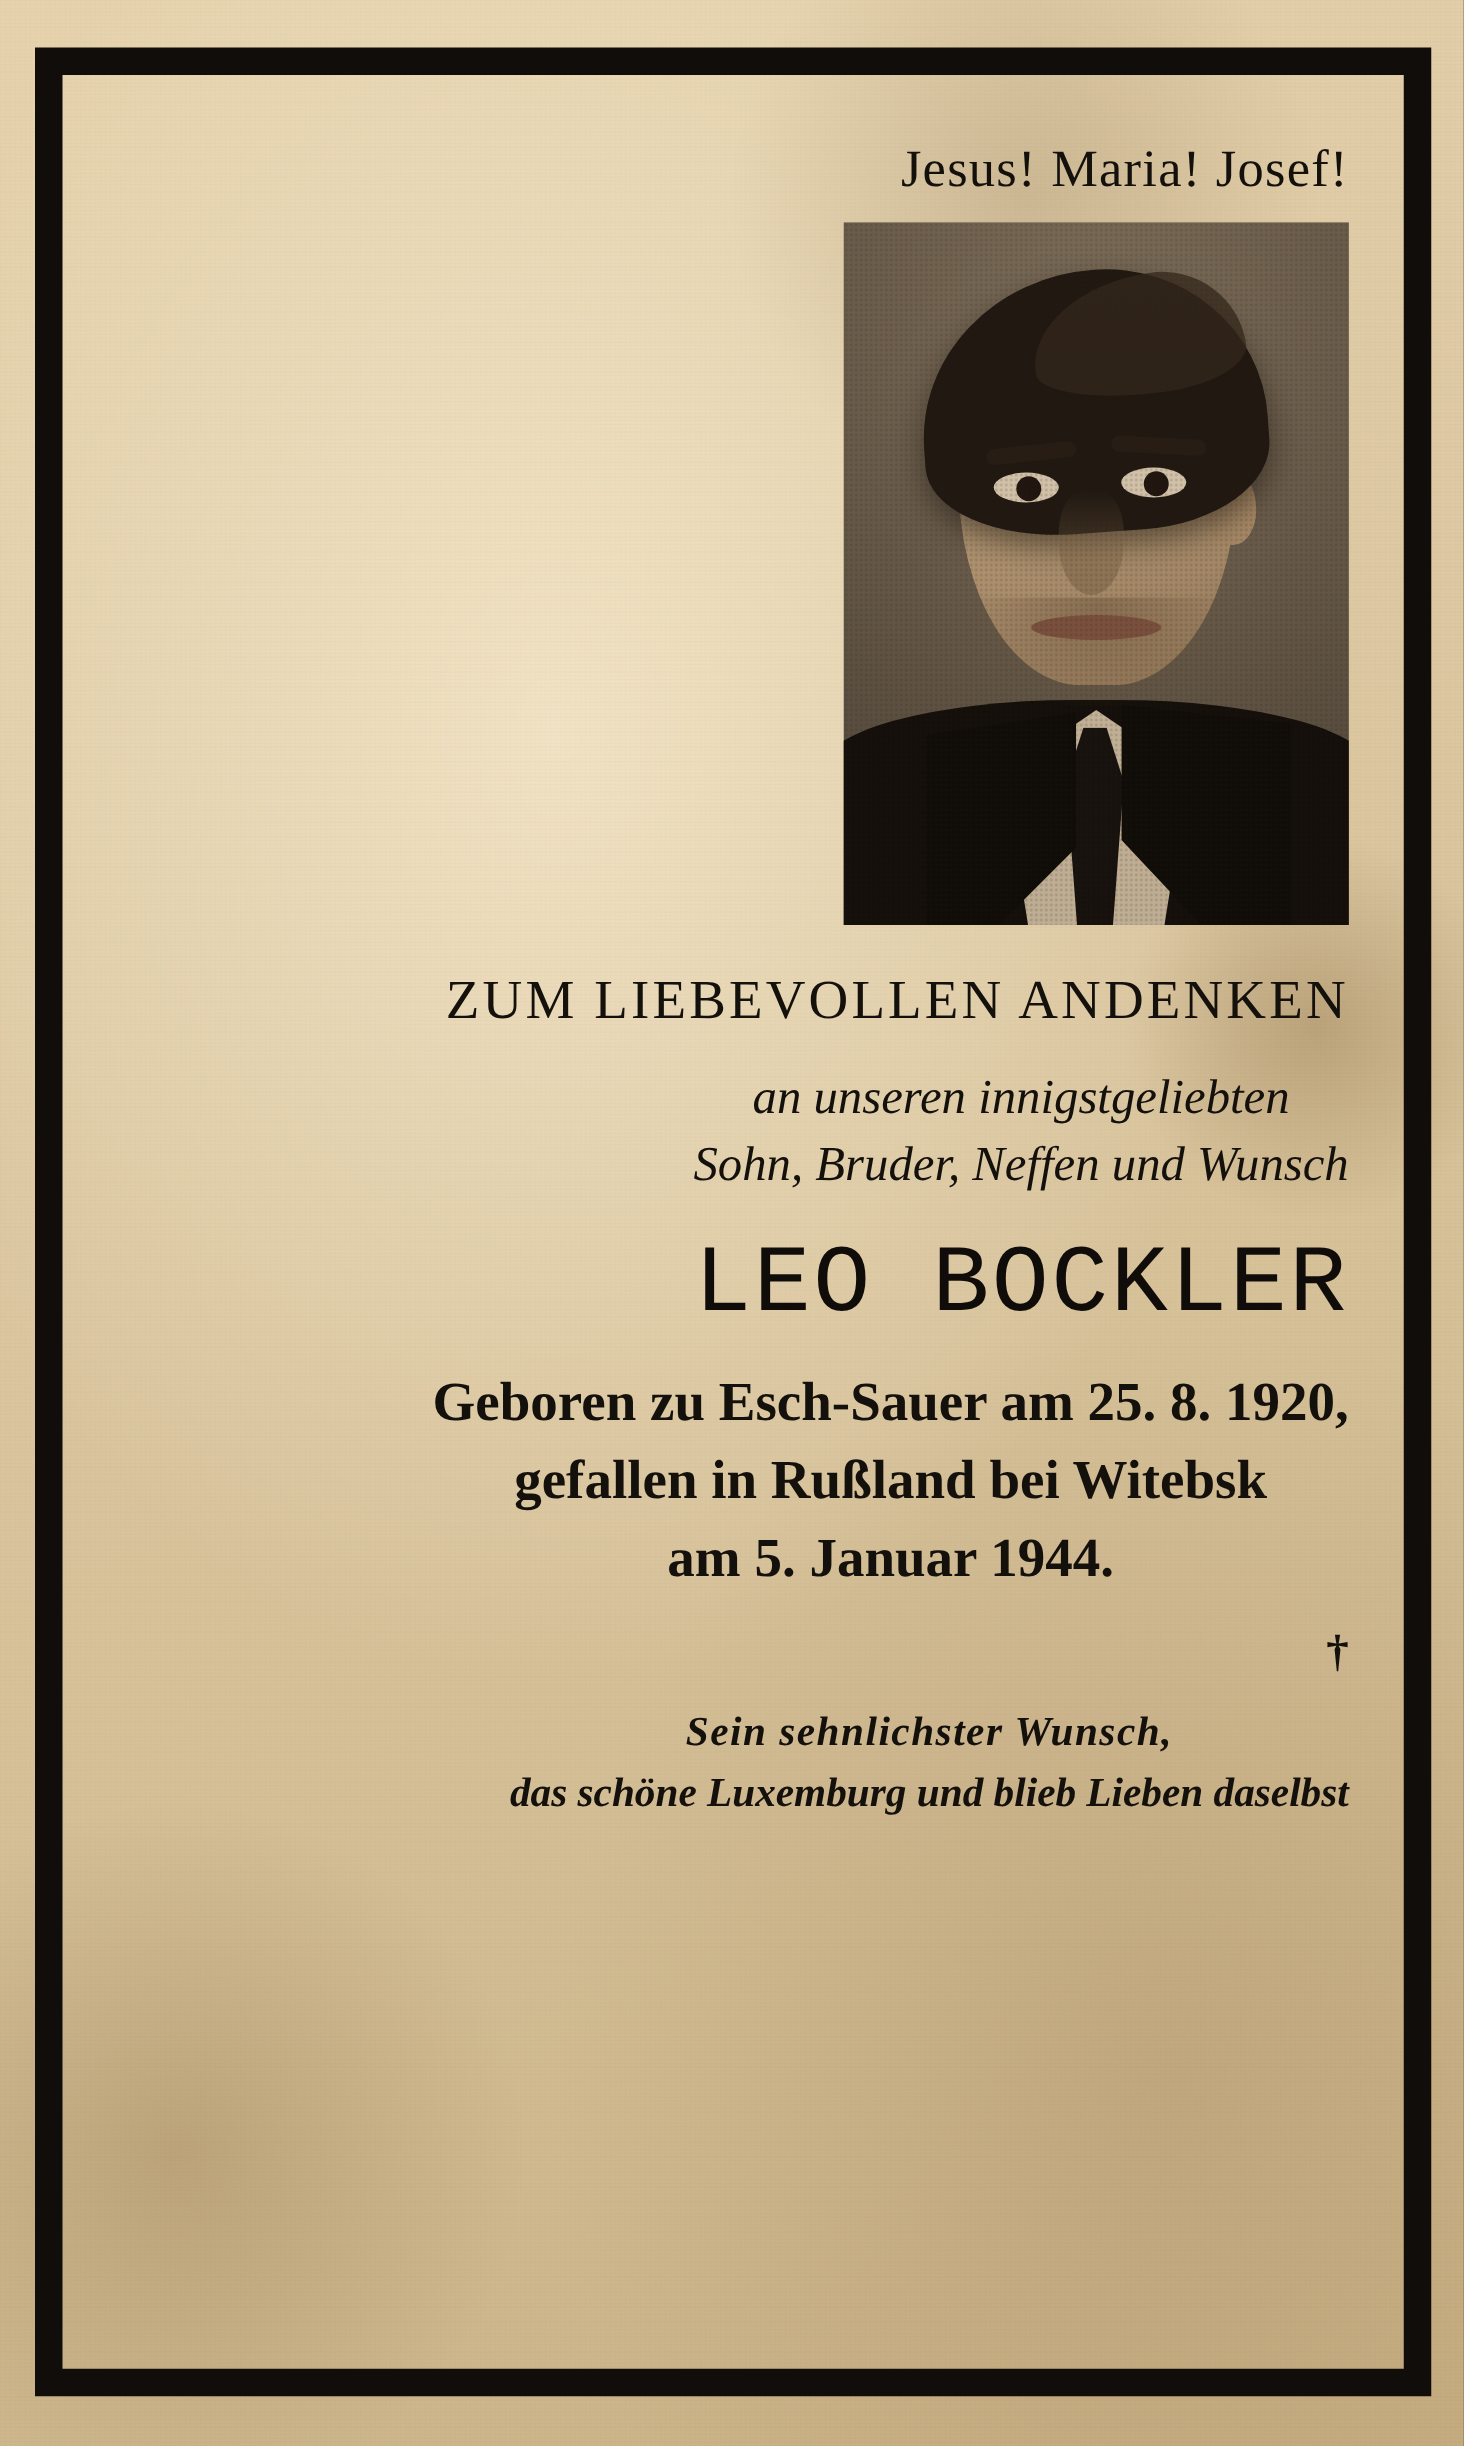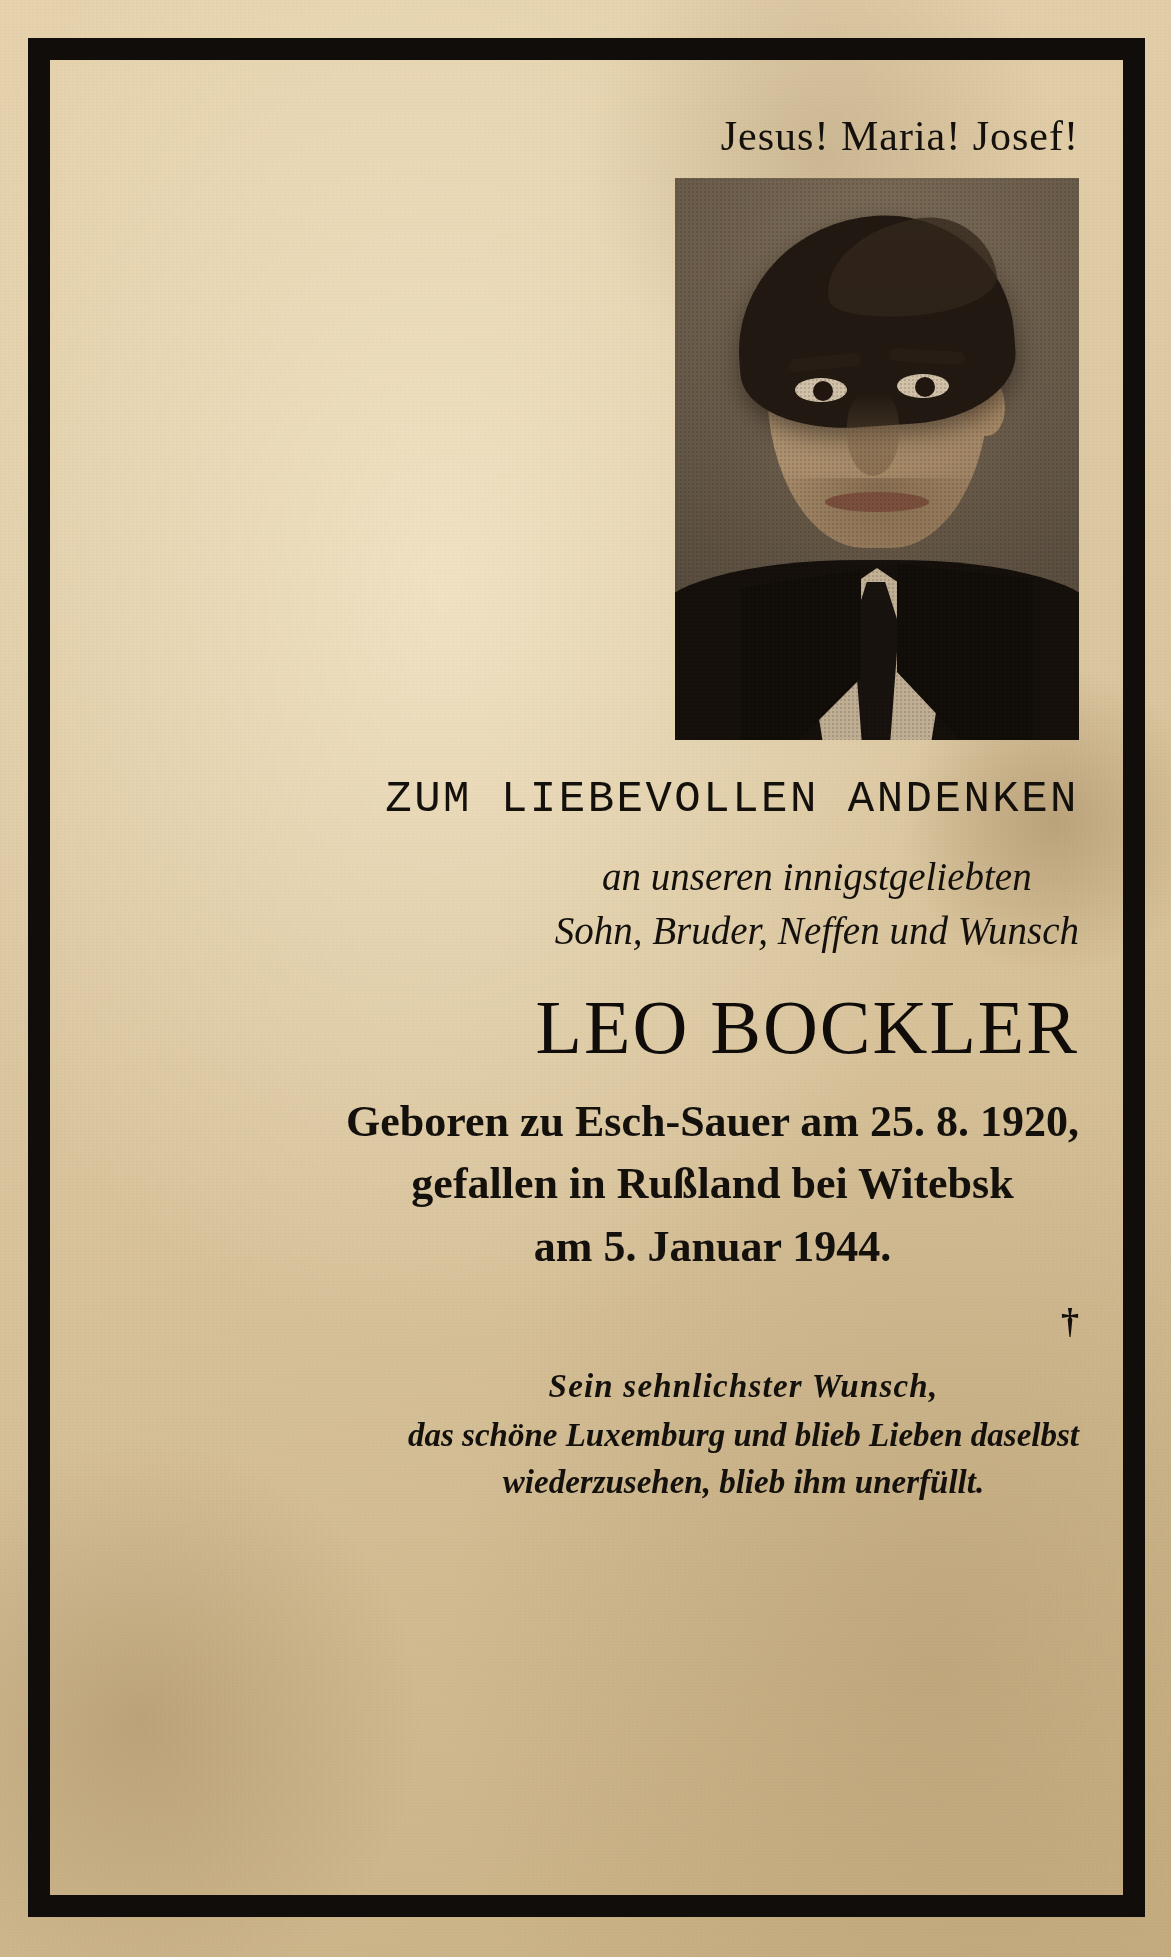--- a/index.html
+++ b/index.html
@@ -229,38 +229,38 @@
     background-size: 4px 4px;
   }
   #portrait .sepia {
     position: absolute;
     inset: 0;
     background: linear-gradient(180deg, rgba(170,140,95,0.30), rgba(120,95,60,0.30));
     mix-blend-mode: multiply;
   }
 
   .heading {
-    font-family: Liberation Mono, monospace;
+    font-family: Liberation Serif, serif;
     font-size: 44px;
     letter-spacing: 2.5px;
     color: #14110d;
     margin-bottom: 26px;
     white-space: nowrap;
   }
   .dedication {
     font-family: "Liberation Serif", serif;
     font-size: 39px;
     line-height: 1.38;
     color: #14110d;
     text-align: center;
     margin-bottom: 10px;
     font-style: italic;
   }
   .name {
-    font-family: Liberation Serif, serif;
+    font-family: Liberation Mono, monospace;
     font-size: 76px;
     letter-spacing: 2px;
     color: #0f0c09;
     margin: 16px 0 20px 0;
     white-space: nowrap;
   }
   .bio {
     font-family: "Liberation Serif", serif;
     font-size: 44px;
     font-weight: bold;
@@ -337,18 +337,17 @@
         <div>Geboren zu Esch-Sauer am 25. 8. 1920,</div>
         <div>gefallen in Rußland bei Witebsk</div>
         <div>am 5. Januar 1944.</div>
       </div>
 
       <div class="cross">†</div>
 
       <div class="epitaph">
         <div class="l1">Sein sehnlichster Wunsch,</div>
         <div class="l2">das schöne Luxemburg und blieb Lieben daselbst</div>
-        <div class="l3">wiederzusehen, blieb ihm unerfüllt.</div>
       </div>
 
     </div>
   </div>
 </div>
 
 </body></html>

